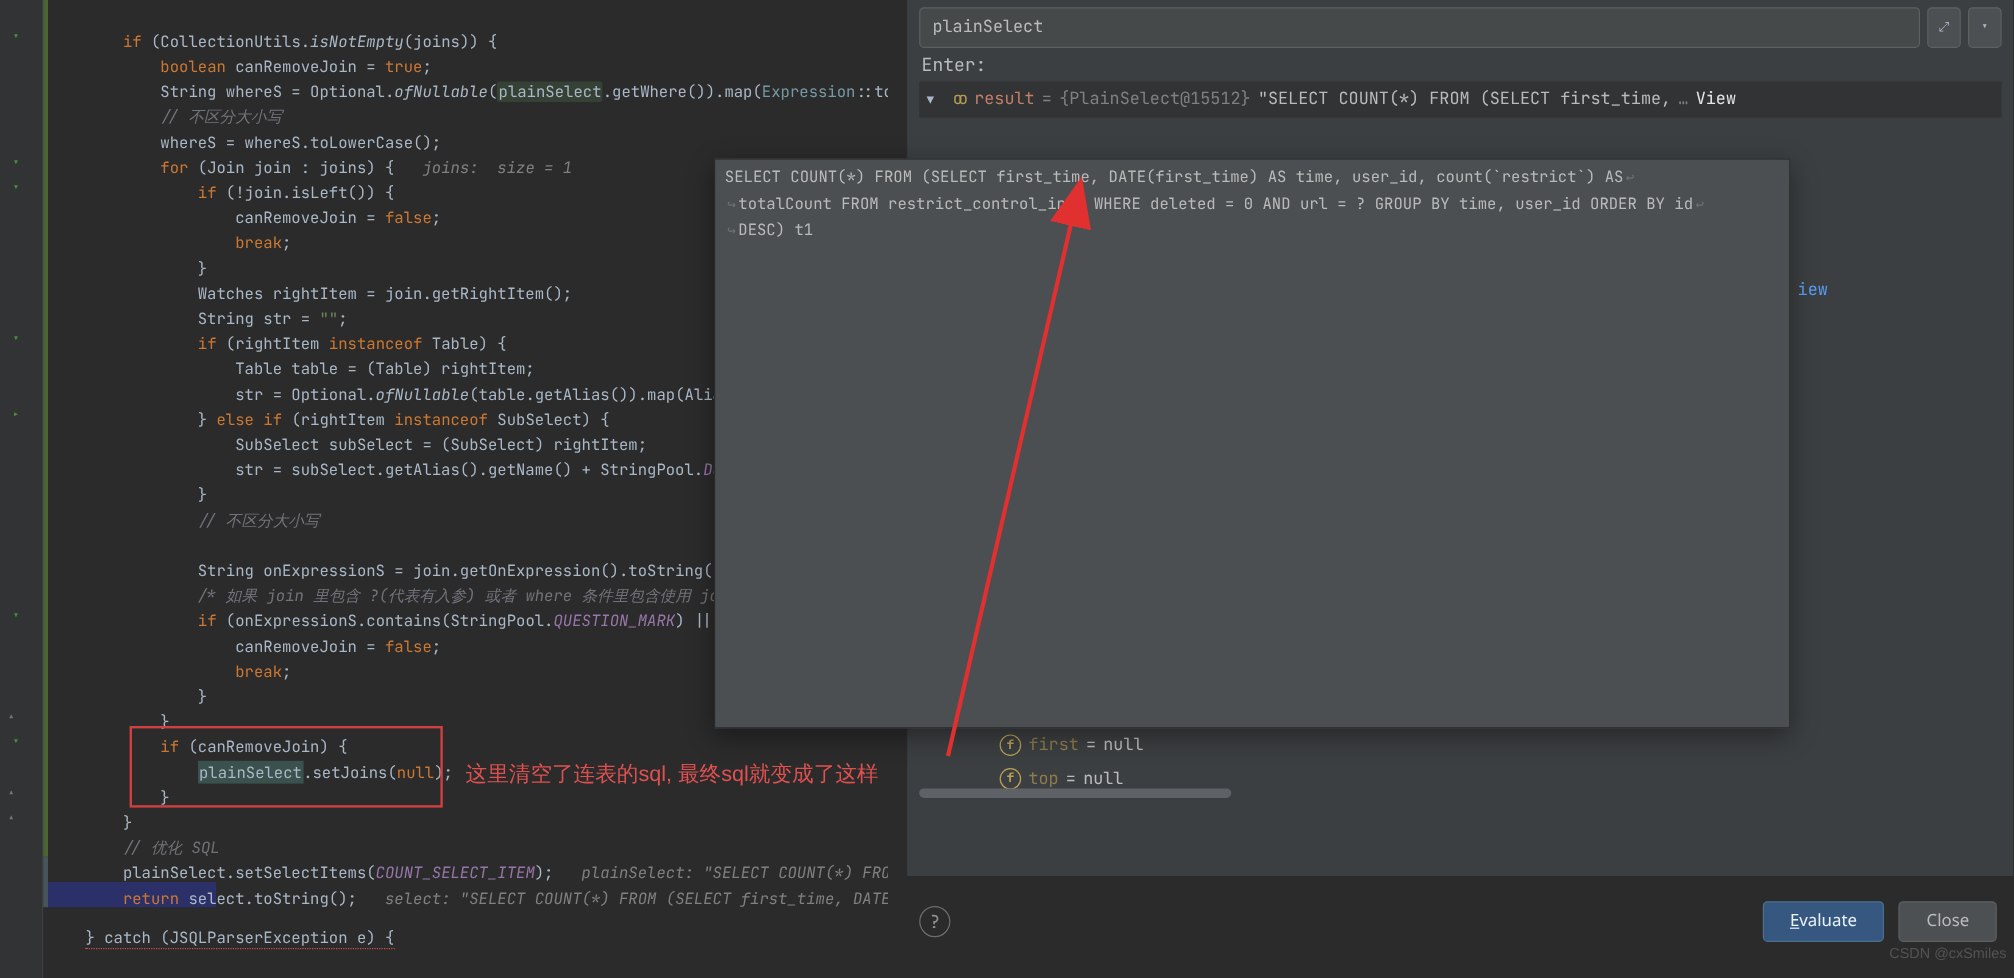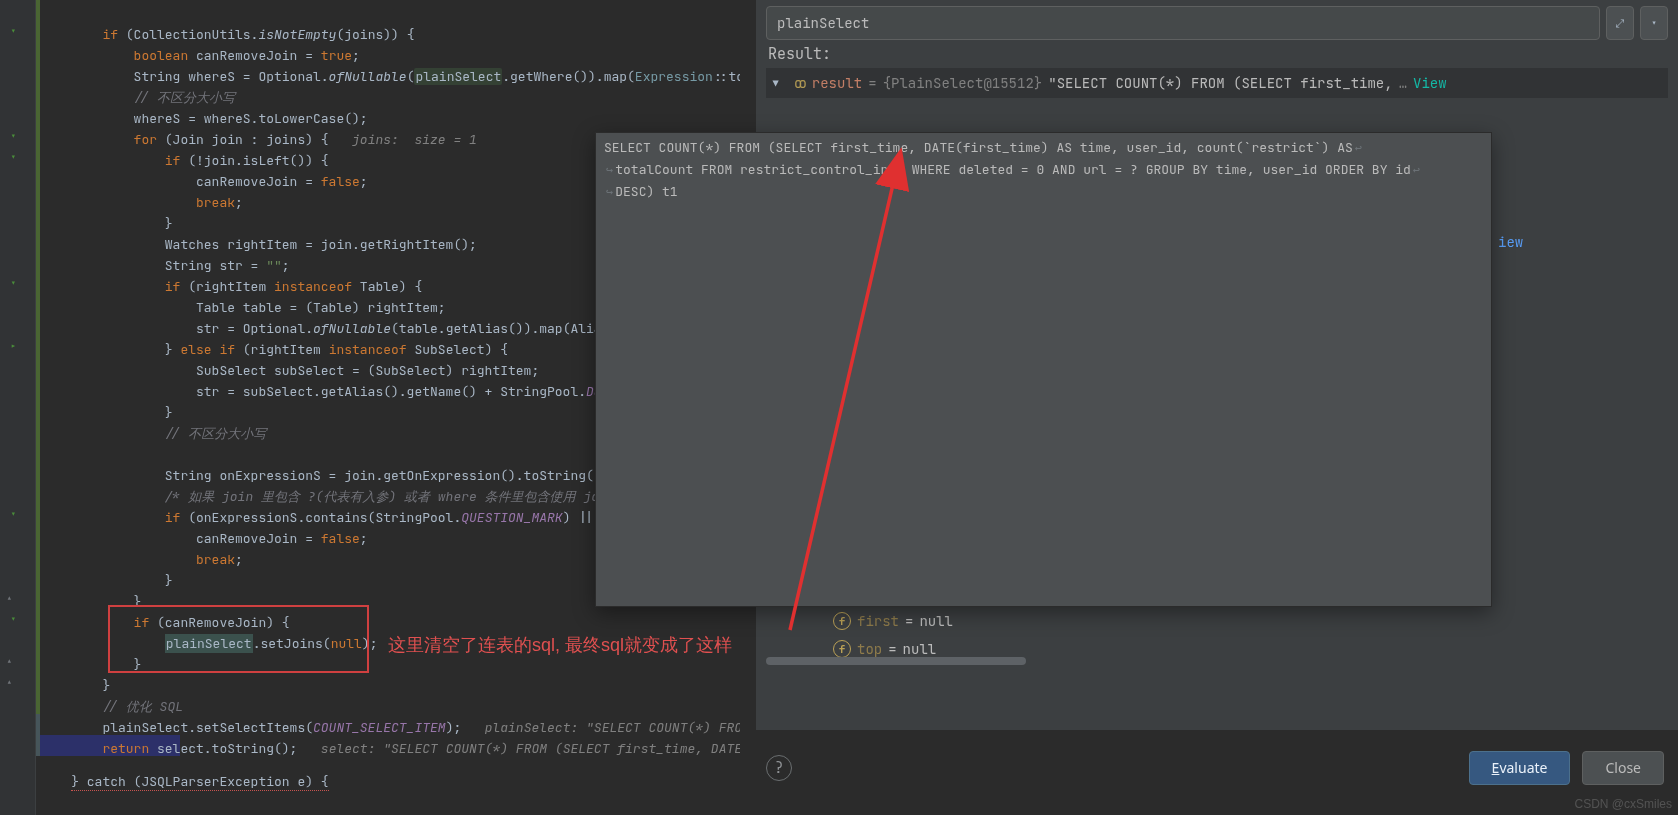--- a/index.html
+++ b/index.html
@@ -155,21 +155,21 @@
     color: #a9b7c6;
     transform: rotate(90deg);
     font-size: 10px;
   }
   .glasses-icon {
     color: #b39b54;
     font-size: 14px;
     letter-spacing: -4px;
     margin-right: 3px;
   }
-  .link-blue { color: #14b8a6; cursor: pointer; }
+  .link-blue { color: #e5e5e5; cursor: pointer; }
   .result-gray { color: #808080; }
   .result-val { color: #bababa; }
 
   .tip-popup {
     position: absolute;
     left: 595px;
     top: 132px;
     width: 897px;
     height: 475px;
     background: #4c4f51;
@@ -290,21 +290,21 @@
   }
 
   svg.arrow-svg {
     position: absolute;
     pointer-events: none;
   }
 
   .watermark {
     position: absolute;
     right: 0;
-    bottom: 2px;
+    bottom: 12px;
     font-family: "PingFang SC", sans-serif;
     font-size: 12px;
     color: rgba(200,200,200,0.25);
     padding: 2px 6px;
     text-align: center;
   }
 </style>
 </head>
 <body>
 
@@ -372,21 +372,21 @@
 </div>
 
 <div class="red-note" style="left:388px;top:633px">这里清空了连表的sql,  最终sql就变成了这样</div>
 
 <div class="debug-panel">
   <div class="expr-row">
     <input class="expr-input" value="plainSelect" style="">
     <div class="square-btn">⤢</div>
     <div class="square-btn">▾</div>
   </div>
-  <div class="result-label">Result:</div>
+  <div class="result-label">Enter:</div>
   <div class="result-row">
     <span class="chev-icon">▶</span>
     <span class="glasses-icon">oo</span>
     <span style="color:#c27e66">result</span>
     <span class="result-gray">=</span>
     <span class="result-gray">{PlainSelect@15512}</span>
     <span class="result-val">"SELECT COUNT(*) FROM (SELECT first_time,</span>
     <span class="result-gray">…</span>
     <span class="link-blue">View</span>
   </div>

